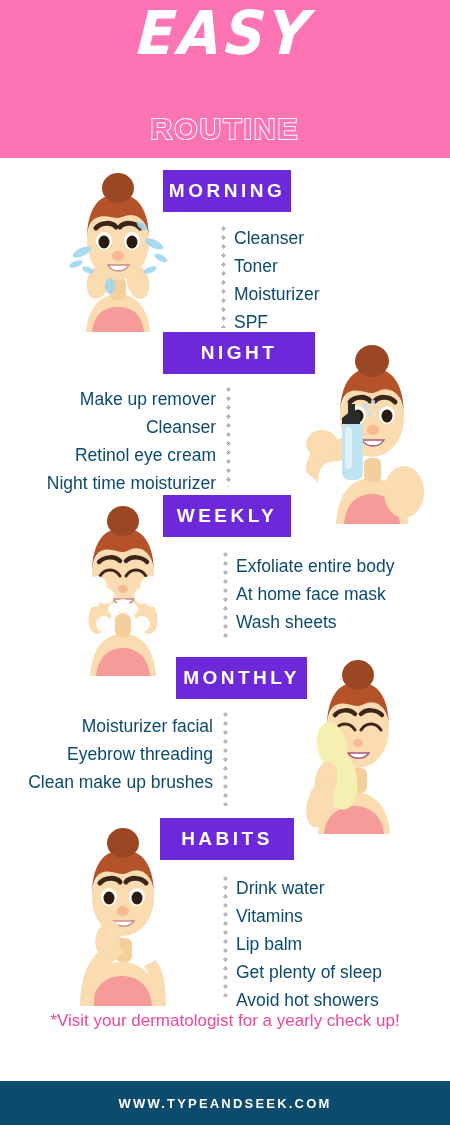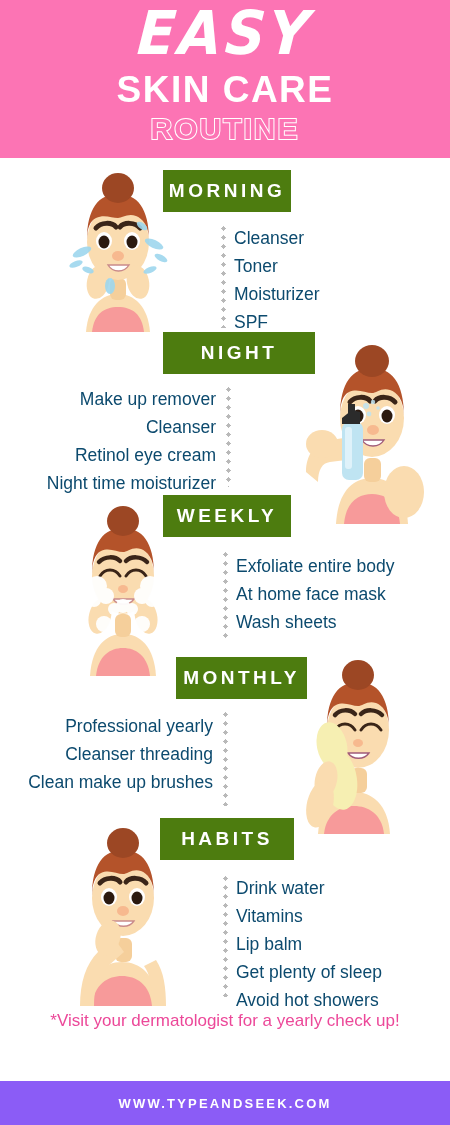--- a/index.html
+++ b/index.html
@@ -35,21 +35,21 @@
     font-family:"Liberation Sans", sans-serif;
     font-weight:bold; font-size:30px; line-height:42px;
     letter-spacing:2px;
     color:#fc74b4;
     -webkit-text-stroke:2px #ffffff;
     paint-order:stroke fill;
   }
 
   
   .badge{
-    position:absolute; height:42px; background:#4d7c0f;
+    position:absolute; height:42px; background:#6d28d9;
     display:flex; align-items:center; justify-content:center;
     color:#ffffff; font-family:"Liberation Sans", sans-serif;
     font-weight:bold; font-size:19px; letter-spacing:3.5px;text-align:center;
   }
 
   
   .list{
     position:absolute;
     font-family:"Liberation Sans", sans-serif;
     font-size:17.5px; line-height:28px; color:#0c4a6e;
@@ -67,36 +67,35 @@
   }
 
   
   .footnote{
     position:absolute; left:0; top:1011px; width:450px; text-align:center;
     font-family:"Liberation Sans", sans-serif;
     font-size:17px; color:#ec4899;
   }
   .footer-bar{
     position:absolute; left:0; top:1081px; width:450px; height:44px;
-    background:#8b5cf6; display:flex; align-items:center; justify-content:center;
+    background:#0c4a6e; display:flex; align-items:center; justify-content:center;
   }
   .footer-bar span{
     color:#ffffff; font-family:"Liberation Sans", sans-serif;
     font-weight:bold; font-size:13px; letter-spacing:2.2px;
   }
 
   
   .illo{ position:absolute; }
 </style>
 </head>
 <body>
 
 <div class="header">
   <div class="title-easy">EASY</div>
-  <div class="title-skincare">SKIN CARE</div>
   <div class="title-routine">ROUTINE</div>
 </div>
 
 <svg class="illo" style="left:58px; top:166px;" width="120" height="166" viewBox="0 0 120 166">
 
   <path d="M28 166 C30 140 44 128 60 128 C76 128 90 140 92 166 Z" fill="#fadcb0"></path>
   <path d="M34 166 C36 148 46 141 60 141 C74 141 84 148 86 166 Z" fill="#f79a9a"></path>
 
   <rect x="52" y="112" width="16" height="22" rx="6" fill="#f5cf9b"></rect>
 
@@ -272,22 +271,22 @@
   <ellipse cx="44" cy="128" rx="17" ry="30" fill="#f6efb2" transform="rotate(-8 44 128)"></ellipse>
   <ellipse cx="30" cy="128" rx="11" ry="19" fill="#fadcb0" transform="rotate(12 30 128)"></ellipse>
   <ellipse cx="24" cy="152" rx="13" ry="24" fill="#fadcb0" transform="rotate(14 24 152)"></ellipse>
 </svg>
 
 <div class="badge" style="left:176px; top:657px; width:131px;">
   <span>MONTHLY</span>
 </div>
 <div class="dots" style="left:223px; top:710px; height:96px;"></div>
 <div class="list left-of-dots" style="left:0px; top:712px; width:213px;">
-  <div>Professional yearly</div>
-  <div>Cleanser threading</div>
+  <div>Moisturizer facial</div>
+  <div>Eyebrow threading</div>
   <div>Clean make up brushes</div>
 </div>
 
 <svg class="illo" style="left:64px; top:818px;" width="118" height="188" viewBox="0 0 118 188">
 
   <path d="M22 188 C24 156 40 144 58 144 C76 144 92 156 94 188 Z" fill="#fadcb0"></path>
   <path d="M28 188 C30 166 44 158 58 158 C72 158 86 166 88 188 Z" fill="#f79a9a"></path>
 
   <rect x="51" y="120" width="17" height="24" rx="6" fill="#f5cf9b"></rect>
 

